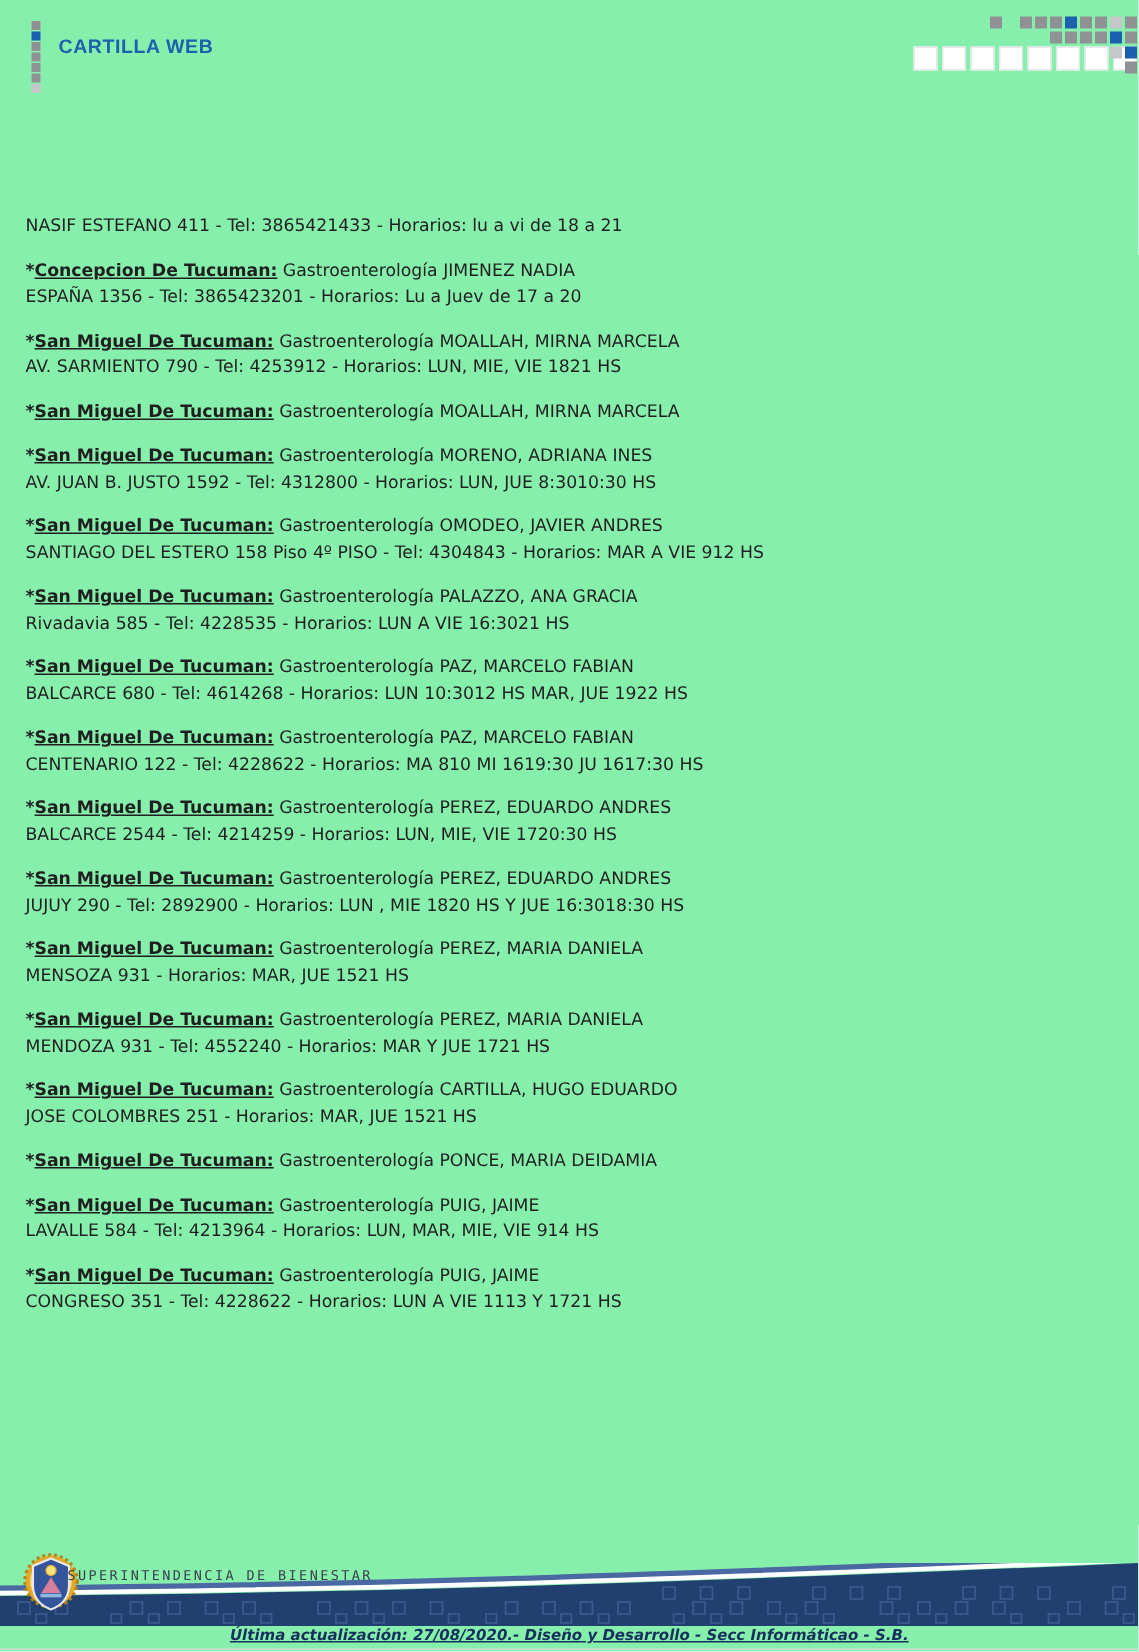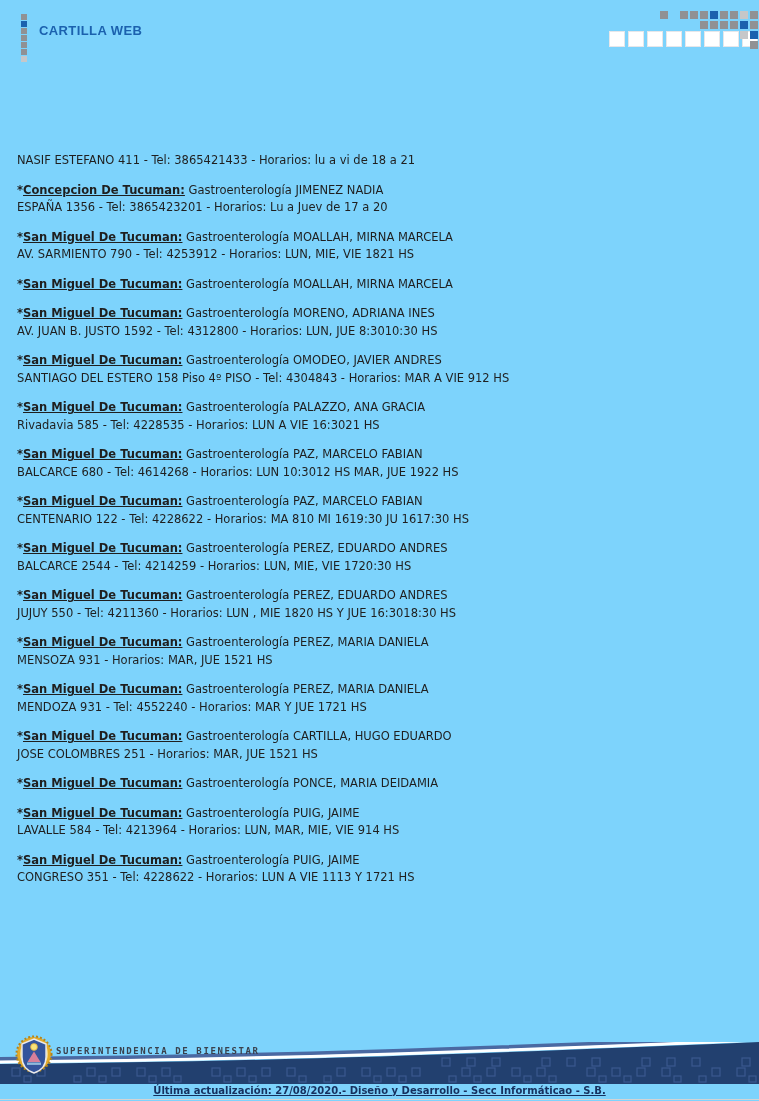--- a/index.html
+++ b/index.html
@@ -1,49 +1,49 @@
 <!DOCTYPE html>
 <html><head>
 <meta charset="utf-8">
 <style>
   html,body{margin:0;padding:0;background:#ffffff;}
   #page{
-    position:relative;width:759px;height:1101px;overflow:hidden;background:#7dd3fc;
+    position:relative;width:759px;height:1101px;overflow:hidden;background:#86efac;
     font-family:"DejaVu Sans",sans-serif;color:#1f1f1f;
   }
   
   .logo-stack{position:absolute;left:21px;top:14px;display:flex;flex-direction:column;gap:1px;}
   .logo-stack .sq{width:6px;height:6px;}
   .page-title{
     position:absolute;left:39px;top:23px;
     font-family:"Liberation Sans",sans-serif;font-weight:bold;font-size:13px;
     letter-spacing:.4px;
   }
   
   .decor{position:absolute;top:11px;right:1px;z-index:2;}
   .px-row{display:flex;gap:2px;margin-bottom:2px;justify-content:flex-end;}
   .px{width:8px;height:8px;}
   .decor-outline{position:absolute;top:31px;right:1px;display:flex;gap:3px;z-index:1;}
   .decor-outline .osq{width:14px;height:14px;border:1px solid #e6e7ea;background:#fff;}
   
   .content{position:absolute;left:17px;top:140px;width:725px;font-size:11.5px;line-height:17.5px;}
-  .content p{margin:12px 0 12px 0;}
+  .content p{margin:2px 0 12px 0;}
   .entry .city{font-weight:bold;text-decoration:underline;}
   .entry .marker{font-weight:bold;}
   
   .footer-logo{position:absolute;left:15px;top:1033px;z-index:5;}
   .org-name{
-    position:absolute;left:56px;top:1046px;z-index:5;
-    font-family:"DejaVu Sans Mono",monospace;font-weight:bold;font-size:9px;
+    position:absolute;left:45px;top:1046px;z-index:5;
+    font-family:"DejaVu Sans Mono",monospace;font-weight:normal;font-size:9px;
     letter-spacing:1.6px;color:#3a414d;
   }
   .swoosh{position:absolute;left:0;top:1042px;z-index:1;}
   .update-line{
     position:absolute;left:0;top:1085px;width:759px;text-align:center;z-index:4;
-    font-weight:bold;font-size:10px;text-decoration:underline;color:#16305e;
+    font-weight:bold;font-size:10px;text-decoration:underline;color:#16305e;font-style:italic;
   }
   .bottom-hairline{position:absolute;left:0;top:1099px;width:759px;height:1px;background:#d4d4d4;}
 </style>
 </head>
 <body>
 
 <div id="page">
 
   <div class="logo-stack">
       <span class="sq" style="background: rgb(144, 145, 148);"></span>
@@ -122,21 +122,21 @@
 
   <p class="entry"><span class="marker">*</span><span class="city">Concepcion De Tucuman:</span><span> Gastroenterología JIMENEZ NADIA</span><br><span>ESPAÑA 1356 - Tel: 3865423201 - Horarios: Lu a Juev de 17 a 20</span></p>
       <p class="entry"><span class="marker">*</span><span class="city">San Miguel De Tucuman:</span><span> Gastroenterología MOALLAH, MIRNA MARCELA</span><br><span>AV. SARMIENTO 790 - Tel: 4253912 - Horarios: LUN, MIE, VIE 1821 HS</span></p>
       <p class="entry"><span class="marker">*</span><span class="city">San Miguel De Tucuman:</span><span> Gastroenterología MOALLAH, MIRNA MARCELA</span><br></p>
       <p class="entry"><span class="marker">*</span><span class="city">San Miguel De Tucuman:</span><span> Gastroenterología MORENO, ADRIANA INES</span><br><span>AV. JUAN B. JUSTO 1592 - Tel: 4312800 - Horarios: LUN, JUE 8:3010:30 HS</span></p>
       <p class="entry"><span class="marker">*</span><span class="city">San Miguel De Tucuman:</span><span> Gastroenterología OMODEO, JAVIER ANDRES</span><br><span>SANTIAGO DEL ESTERO 158 Piso 4º PISO - Tel: 4304843 - Horarios: MAR A VIE 912 HS</span></p>
       <p class="entry"><span class="marker">*</span><span class="city">San Miguel De Tucuman:</span><span> Gastroenterología PALAZZO, ANA GRACIA</span><br><span>Rivadavia 585 - Tel: 4228535 - Horarios: LUN A VIE 16:3021 HS</span></p>
       <p class="entry"><span class="marker">*</span><span class="city">San Miguel De Tucuman:</span><span> Gastroenterología PAZ, MARCELO FABIAN</span><br><span>BALCARCE 680 - Tel: 4614268 - Horarios: LUN 10:3012 HS MAR, JUE 1922 HS</span></p>
       <p class="entry"><span class="marker">*</span><span class="city">San Miguel De Tucuman:</span><span> Gastroenterología PAZ, MARCELO FABIAN</span><br><span>CENTENARIO 122 - Tel: 4228622 - Horarios: MA 810 MI 1619:30 JU 1617:30 HS</span></p>
       <p class="entry"><span class="marker">*</span><span class="city">San Miguel De Tucuman:</span><span> Gastroenterología PEREZ, EDUARDO ANDRES</span><br><span>BALCARCE 2544 - Tel: 4214259 - Horarios: LUN, MIE, VIE 1720:30 HS</span></p>
-      <p class="entry"><span class="marker">*</span><span class="city">San Miguel De Tucuman:</span><span> Gastroenterología PEREZ, EDUARDO ANDRES</span><br><span>JUJUY 550 - Tel: 4211360 - Horarios: LUN , MIE 1820 HS Y JUE 16:3018:30 HS</span></p>
+      <p class="entry"><span class="marker">*</span><span class="city">San Miguel De Tucuman:</span><span> Gastroenterología PEREZ, EDUARDO ANDRES</span><br><span>JUJUY 290 - Tel: 2892900 - Horarios: LUN , MIE 1820 HS Y JUE 16:3018:30 HS</span></p>
       <p class="entry"><span class="marker">*</span><span class="city">San Miguel De Tucuman:</span><span> Gastroenterología PEREZ, MARIA DANIELA</span><br><span>MENSOZA 931 - Horarios: MAR, JUE 1521 HS</span></p>
       <p class="entry"><span class="marker">*</span><span class="city">San Miguel De Tucuman:</span><span> Gastroenterología PEREZ, MARIA DANIELA</span><br><span>MENDOZA 931 - Tel: 4552240 - Horarios: MAR Y JUE 1721 HS</span></p>
       <p class="entry"><span class="marker">*</span><span class="city">San Miguel De Tucuman:</span><span> Gastroenterología CARTILLA, HUGO EDUARDO</span><br><span>JOSE COLOMBRES 251 - Horarios: MAR, JUE 1521 HS</span></p>
       <p class="entry"><span class="marker">*</span><span class="city">San Miguel De Tucuman:</span><span> Gastroenterología PONCE, MARIA DEIDAMIA</span><br></p>
       <p class="entry"><span class="marker">*</span><span class="city">San Miguel De Tucuman:</span><span> Gastroenterología PUIG, JAIME</span><br><span>LAVALLE 584 - Tel: 4213964 - Horarios: LUN, MAR, MIE, VIE 914 HS</span></p>
       <p class="entry"><span class="marker">*</span><span class="city">San Miguel De Tucuman:</span><span> Gastroenterología PUIG, JAIME</span><br><span>CONGRESO 351 - Tel: 4228622 - Horarios: LUN A VIE 1113 Y 1721 HS</span></p>
     </div>
 
   <svg class="footer-logo" width="38" height="44" viewBox="0 0 38 44">
     <circle cx="19" cy="21" r="17" fill="#e2aa2a"></circle>

